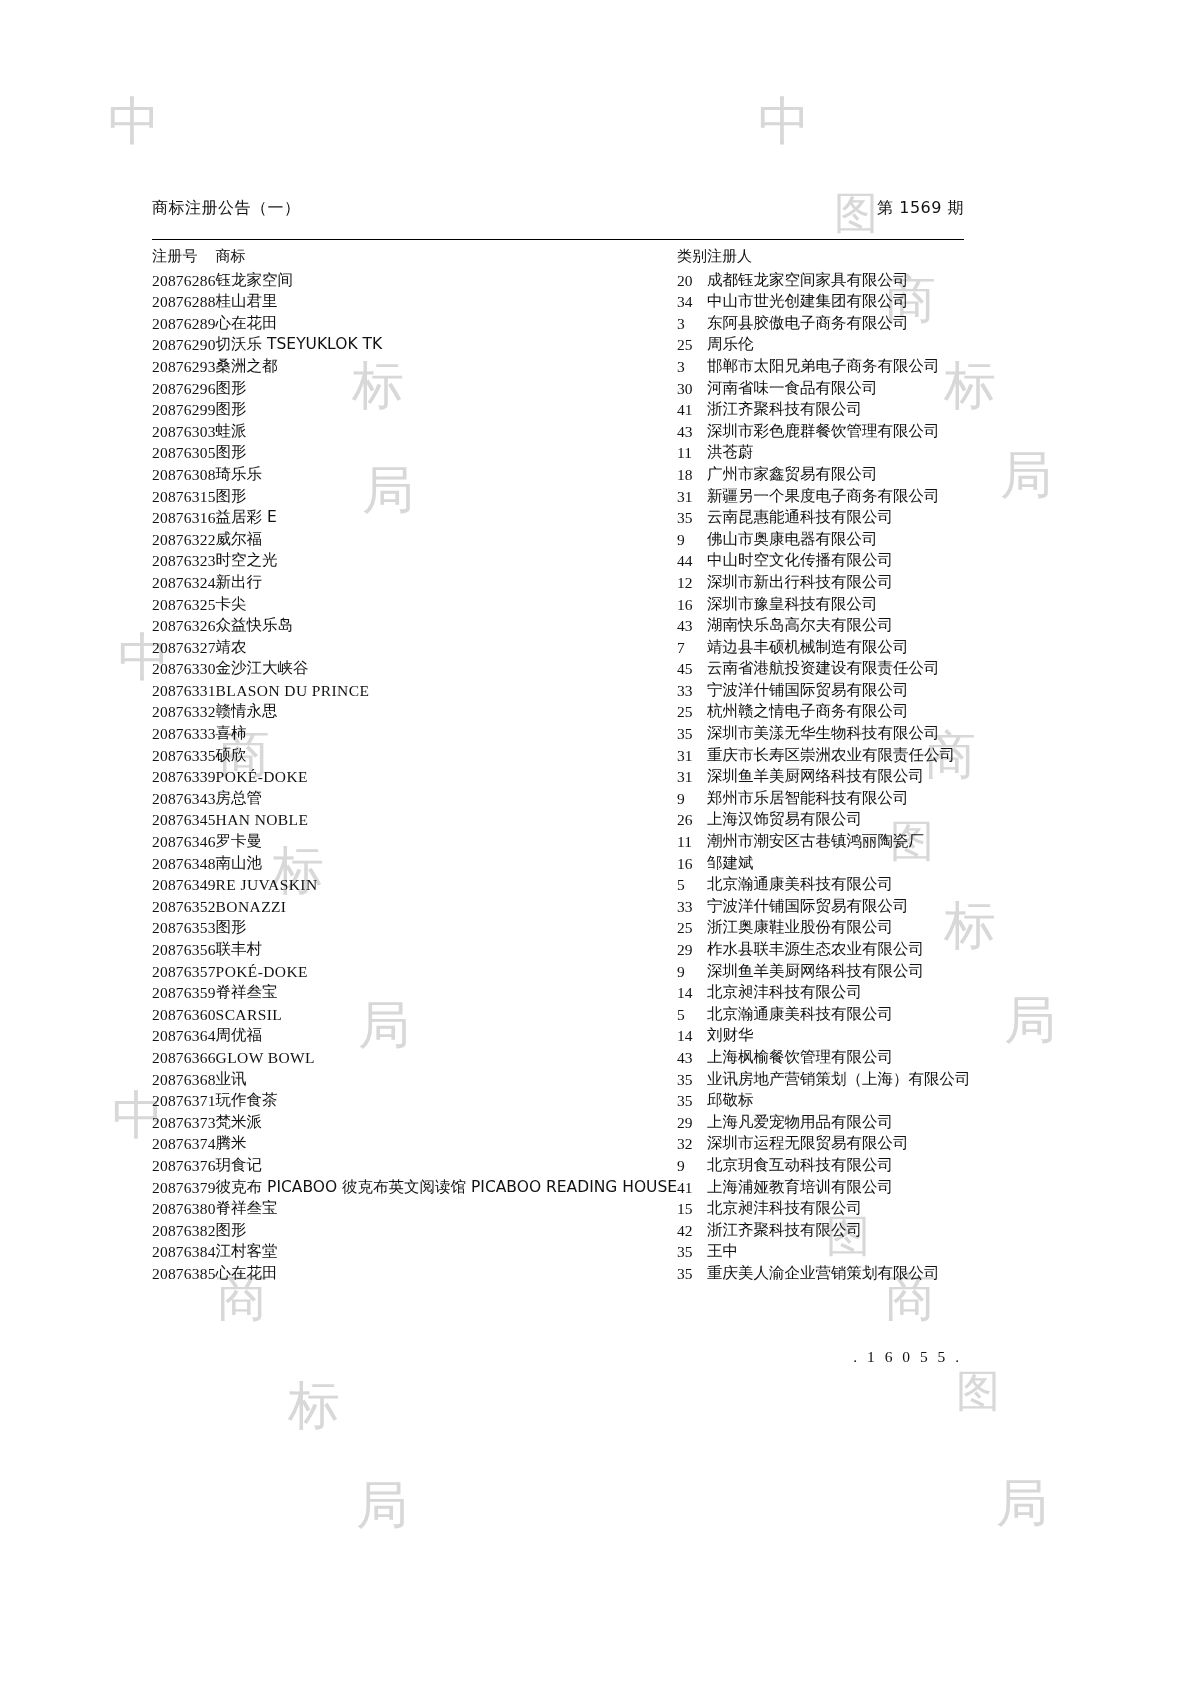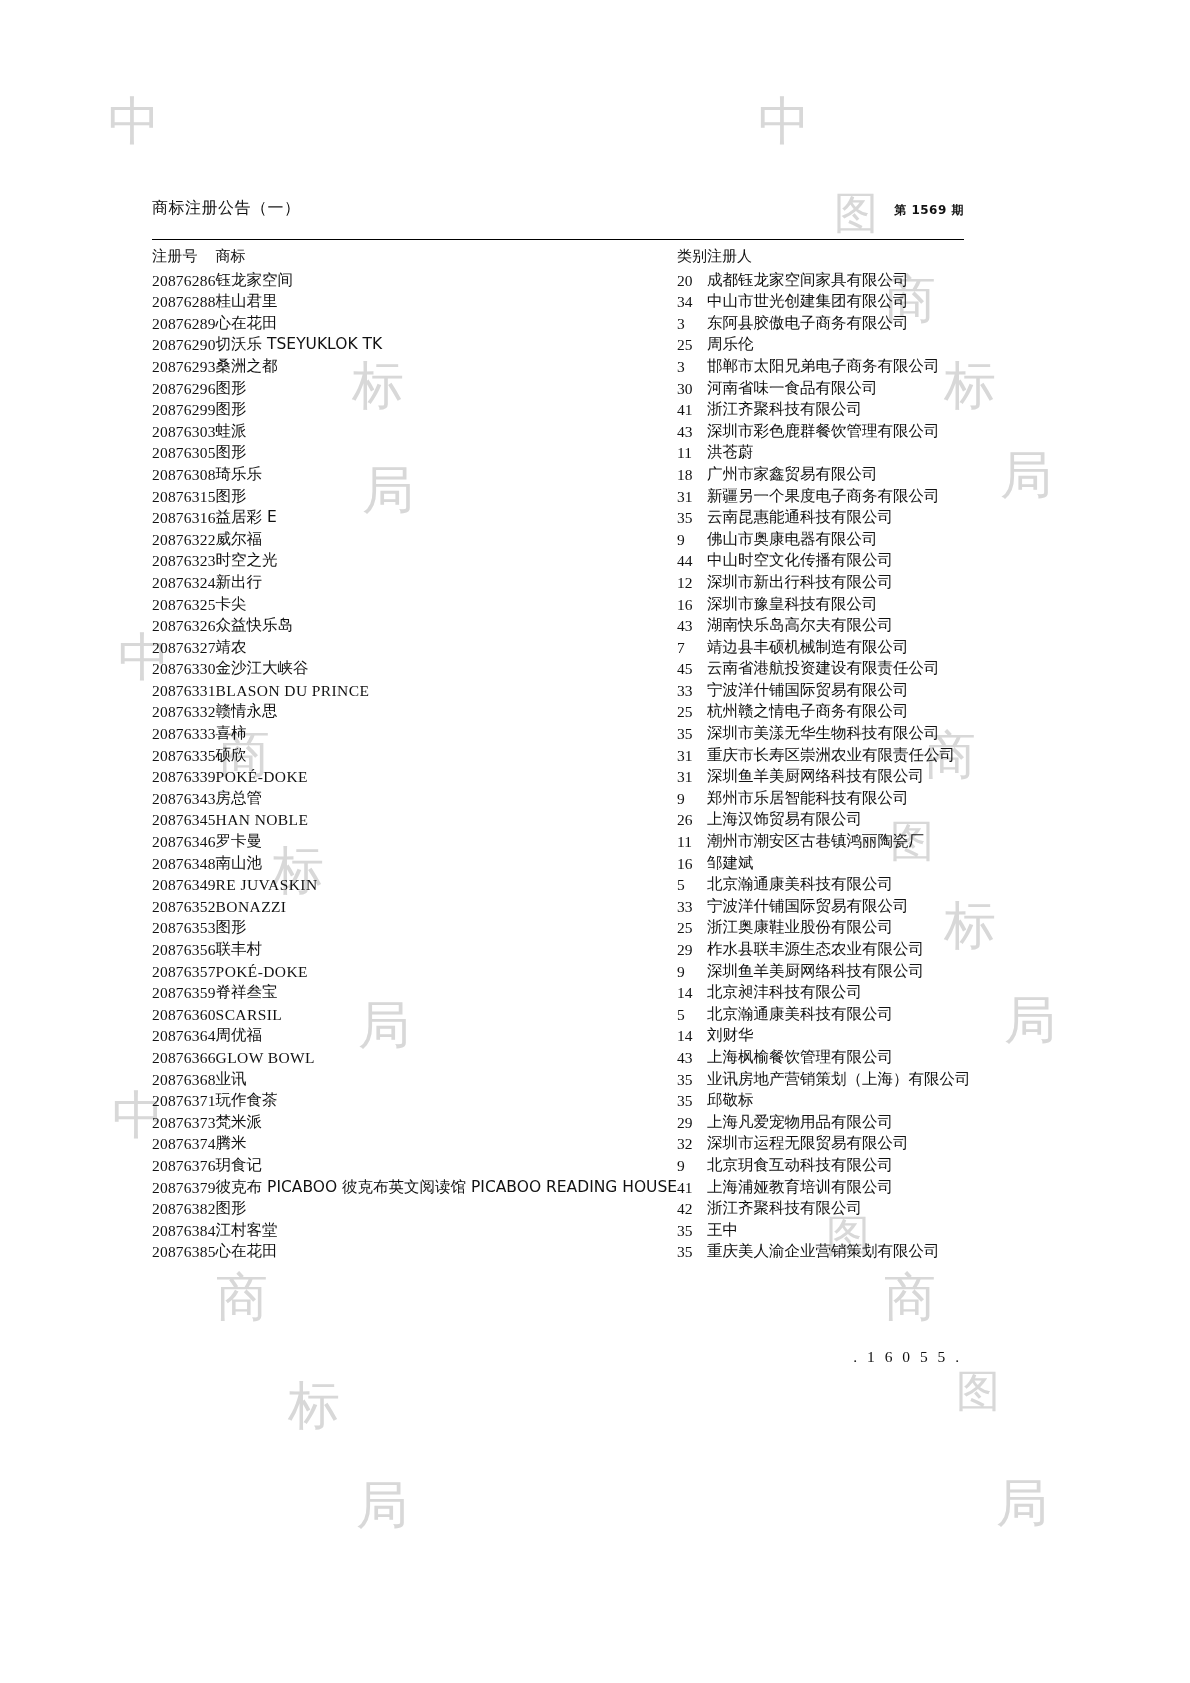--- a/index.html
+++ b/index.html
@@ -45,23 +45,22 @@
     padding-bottom: 20px;
     font-size: 16.5px;
   }
   .header-title {
     font-family: "DejaVu Sans", sans-serif;
     font-size: 16px;
     letter-spacing: 0.5px;
   }
   .header-issue {
     font-family: "DejaVu Sans", sans-serif;
-    font-size: 12px;
+    font-size: 16px;
     letter-spacing: 0.5px;
-    font-weight: bold;
   }
 
   table.tm {
     border-collapse: collapse;
     width: 100%;
     margin-top: 6px;
     font-size: 15.5px;
   }
   table.tm th, table.tm td {
     text-align: left;
@@ -396,20 +395,26 @@
           <td class="col-class">9</td>
           <td class="col-owner">北京玥食互动科技有限公司</td>
         </tr>
         <tr>
           <td class="col-regno">20876379</td>
           <td class="col-mark mark-cont">彼克布 PICABOO 彼克布英文阅读馆 PICABOO READING HOUSE</td>
           <td class="col-class">41</td>
           <td class="col-owner">上海浦娅教育培训有限公司</td>
         </tr>
         <tr>
+          <td class="col-regno">20876380</td>
+          <td class="col-mark">脊祥叁宝</td>
+          <td class="col-class">15</td>
+          <td class="col-owner">北京昶沣科技有限公司</td>
+        </tr>
+        <tr>
           <td class="col-regno">20876382</td>
           <td class="col-mark">图形</td>
           <td class="col-class">42</td>
           <td class="col-owner">浙江齐聚科技有限公司</td>
         </tr>
         <tr>
           <td class="col-regno">20876384</td>
           <td class="col-mark">江村客堂</td>
           <td class="col-class">35</td>
           <td class="col-owner">王中</td>

